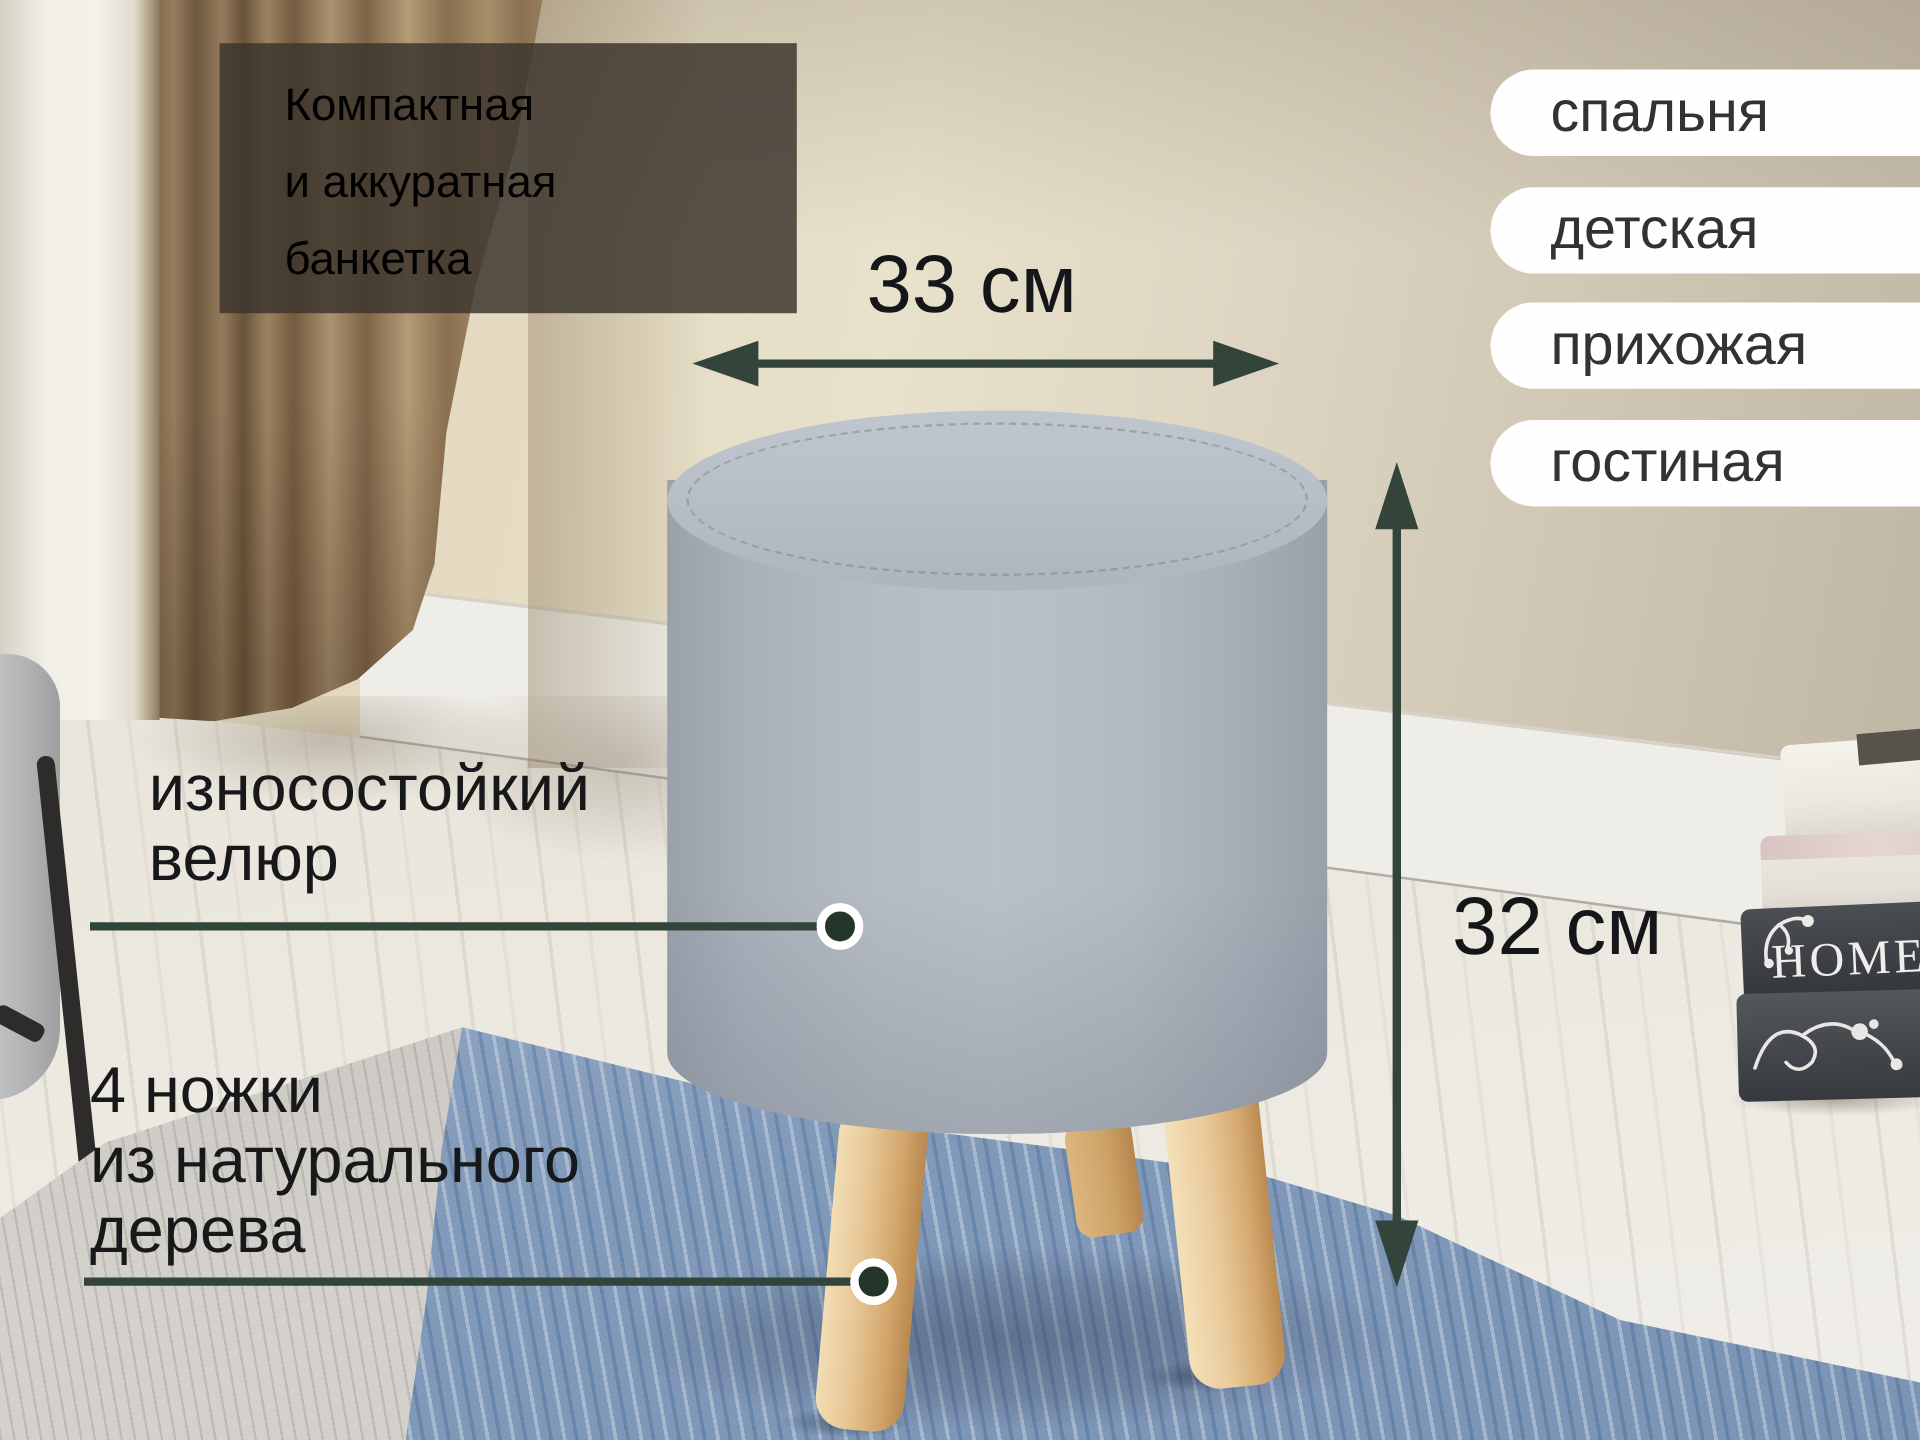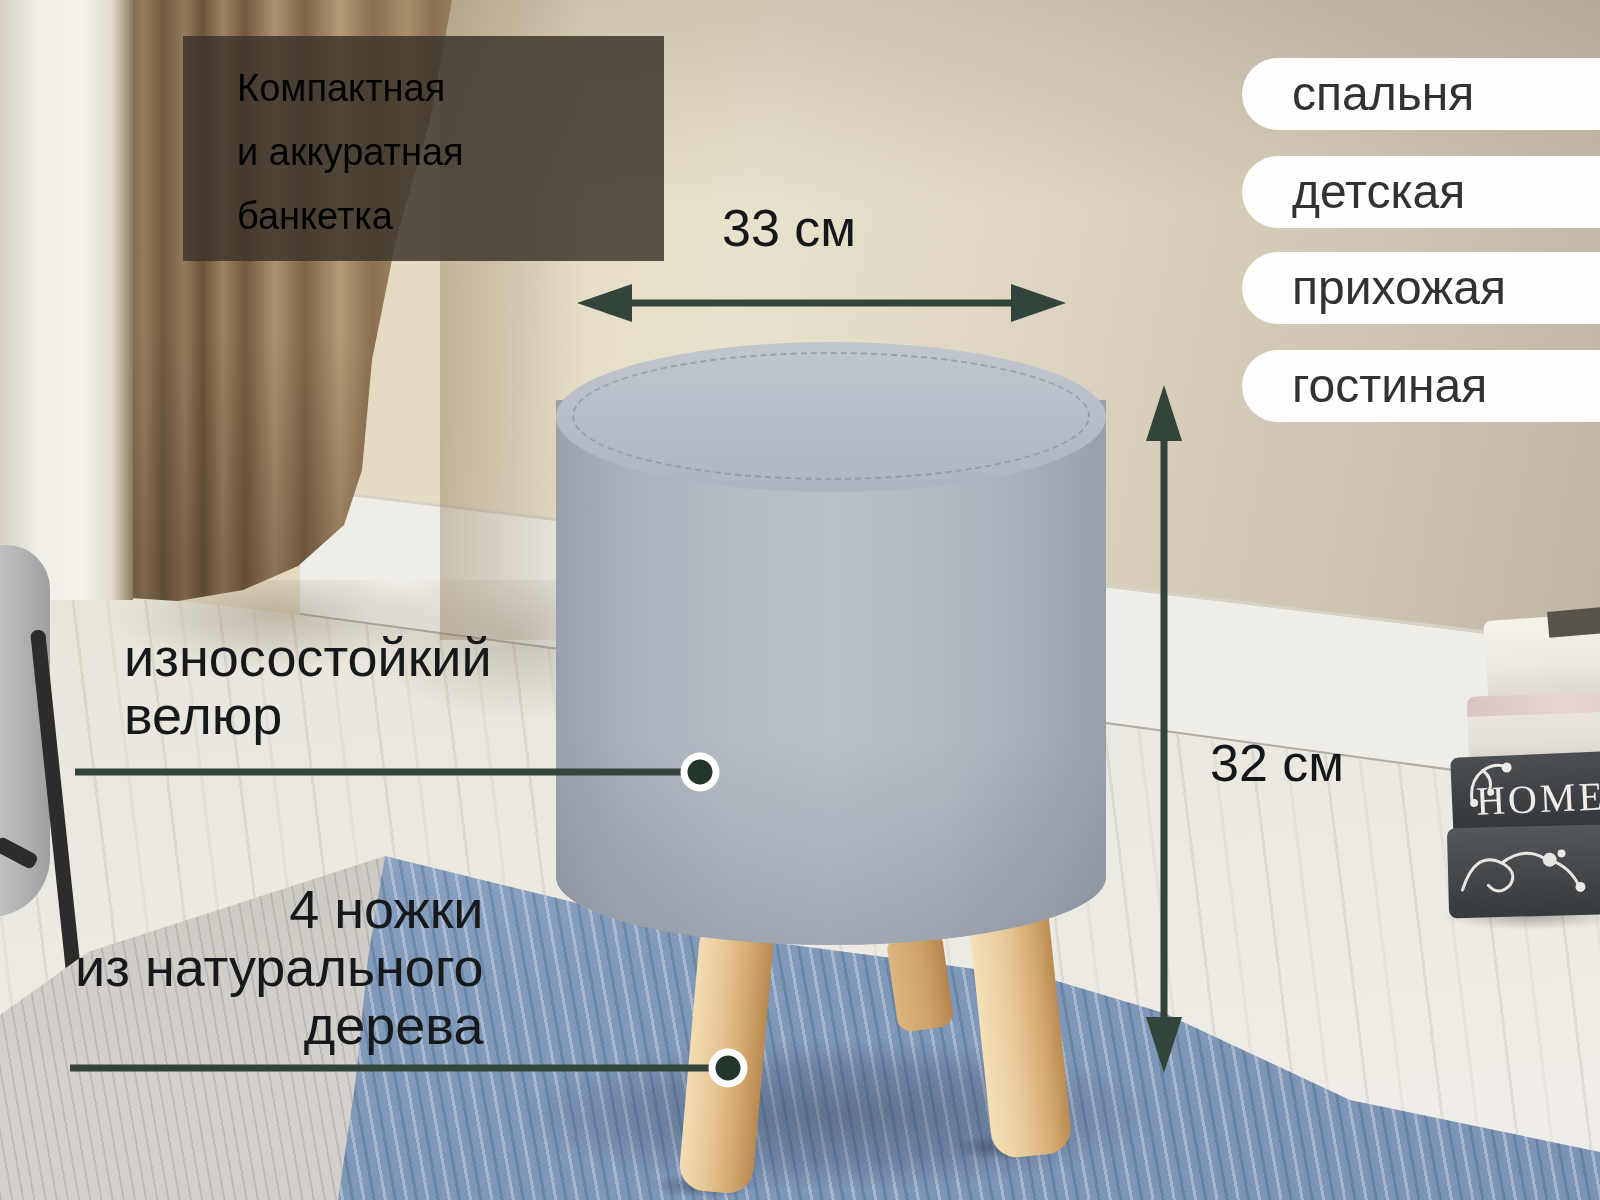--- a/index.html
+++ b/index.html
@@ -119,27 +119,27 @@
   
   .headline-box{left:183px;top:36px;width:481px;height:225px;
     background:rgba(59,53,44,.84);}
   .headline-text{left:237px;top:56px;width:420px;color:#000000;font-size:38px;
     line-height:64px;white-space:pre-line;}
 
   .pill{left:1242px;width:420px;height:72px;background:#fefefe;border-radius:36px;
     color:#323232;font-size:48px;line-height:72px;padding-left:50px;}
   .pill-1{top:58px;}.pill-2{top:156px;}.pill-3{top:252px;}.pill-4{top:350px;}
 
-  .dim-label{color:#15161a;font-size:52px;}
+  .dim-label{color:#15161a;font-size:68px;}
   .dim-w{left:722px;top:198px;}
   .dim-h{left:1210px;top:733px;}
 
   .feature{color:#17181a;font-size:54px;line-height:58px;white-space:pre-line;}
   .feature-1{left:78px;top:628px;margin-left:46px;}
-  .feature-2{left:75px;top:880px;text-align:right;}
+  .feature-2{left:75px;top:880px;}
 
   svg.overlay{left:0;top:0;width:1600px;height:1200px;pointer-events:none;}
 </style>
 </head>
 <body>
 
 <div id="canvas">
 
   <div class="wall"></div>
   <div class="wall-top-shade"></div>

